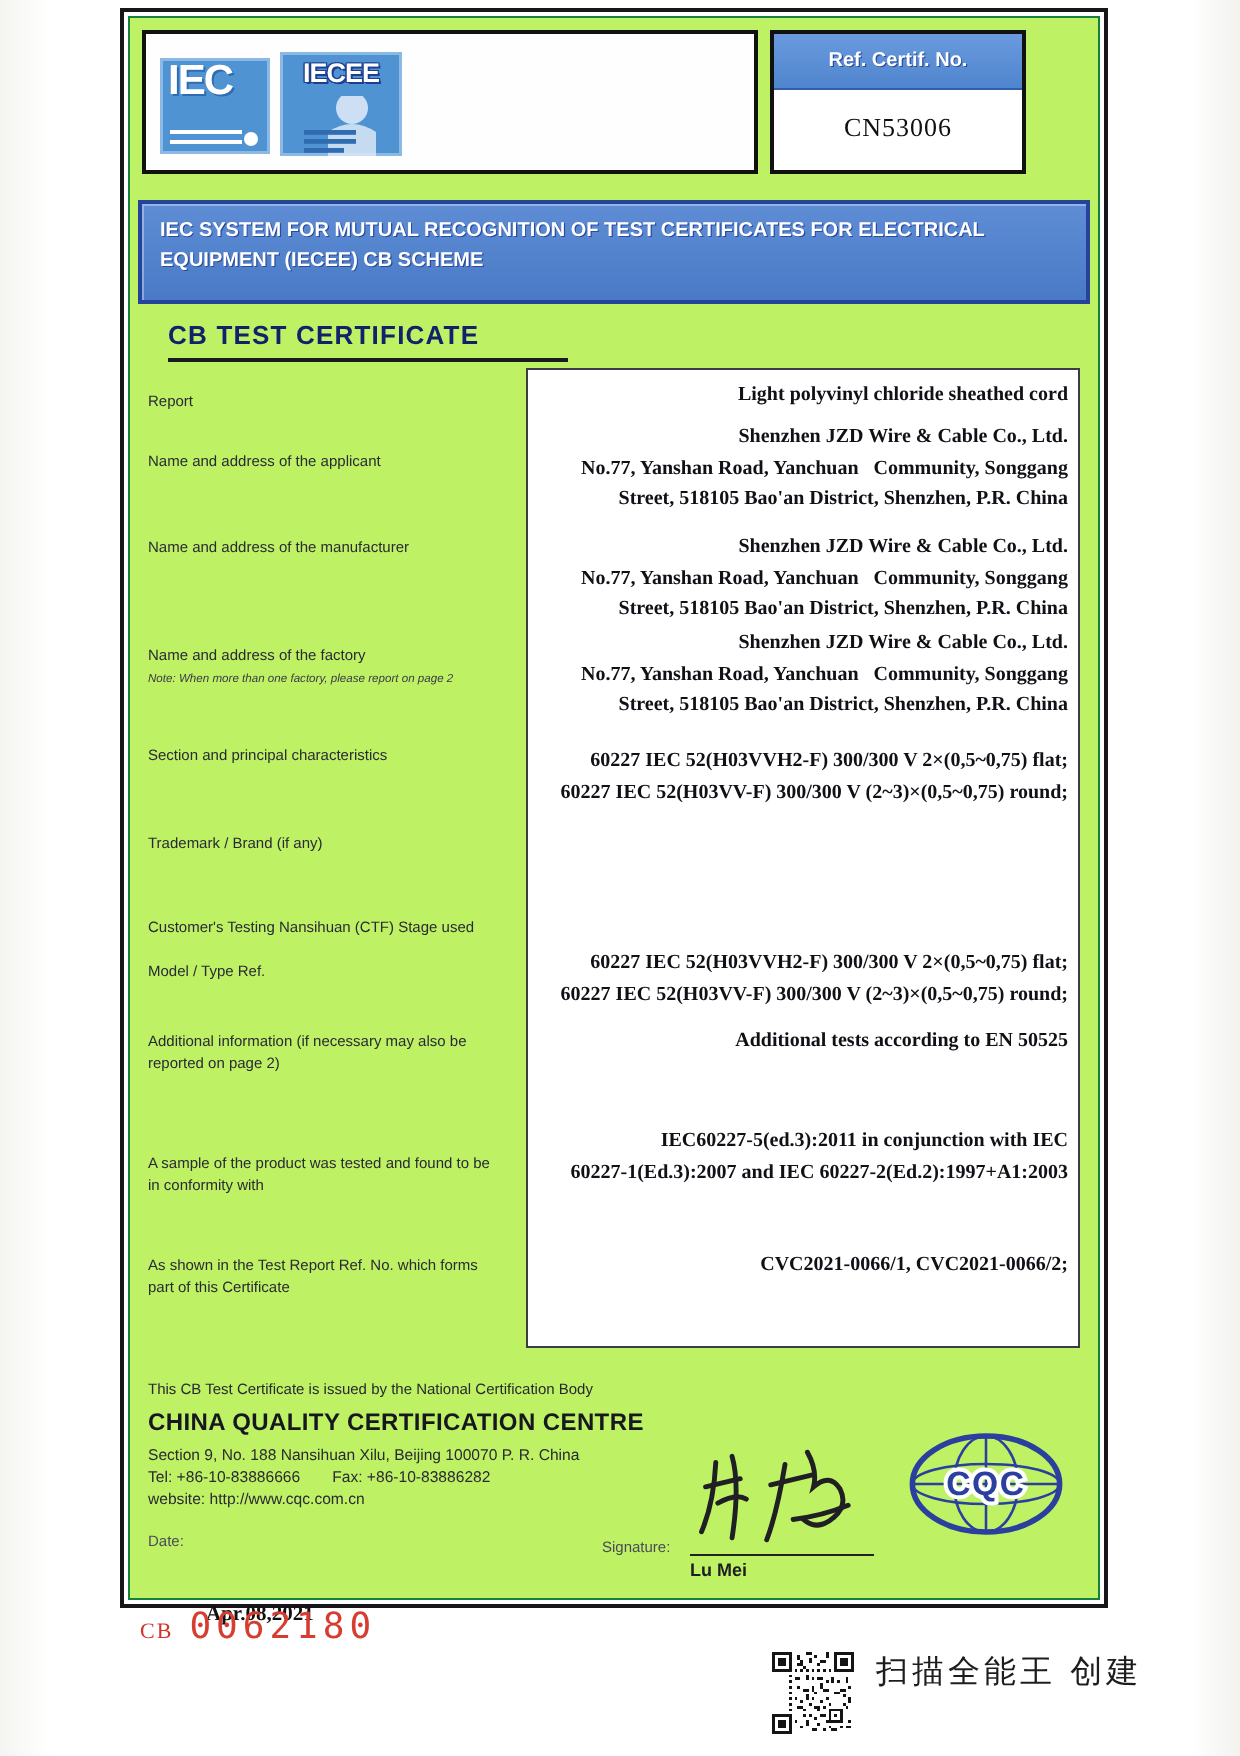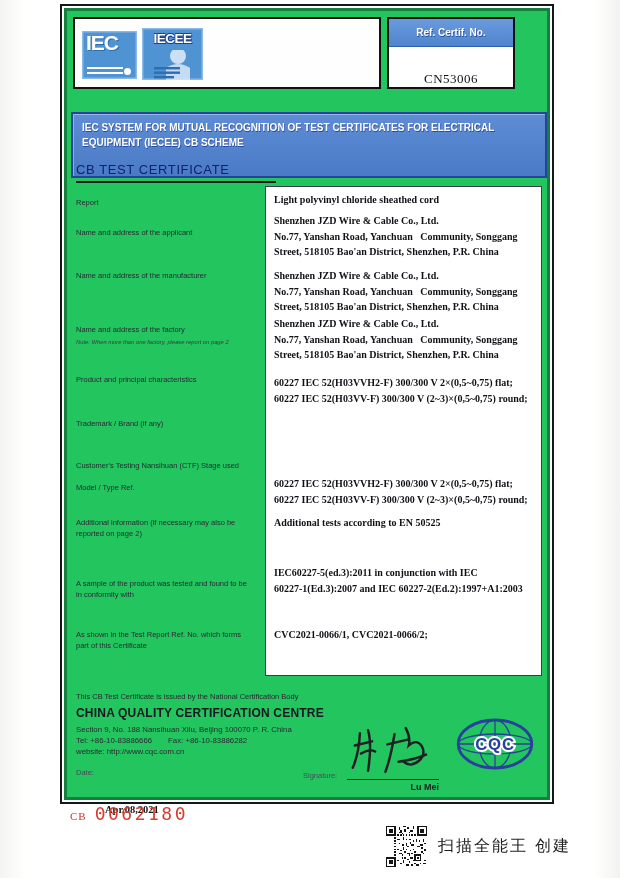--- a/index.html
+++ b/index.html
@@ -5,75 +5,75 @@
   html,body { margin:0; padding:0; }
   body {
     width:620px; height:878px; position:relative;
     background:linear-gradient(90deg,#f4f4f1 0,#ffffff 4%,#ffffff 96%,#f2f2ef 100%);
     font-family:"Liberation Sans", sans-serif;
     color:#1a1a1f;
     overflow:hidden;
   }
   .cert {
     position:absolute; left:64px; top:8px; width:486px; height:792px;
-    background:#22c55e;
-    border:3px solid #15803d;
+    background:#bef264;
+    border:1px solid #15803d;
     outline:2px solid #15151a; outline-offset:2px;
     box-sizing:border-box;
   }
   
   .logos-box { position:absolute; left:6px; top:6px; width:308px; height:72px; border:2px solid #111; background:#fefefe; box-sizing:border-box; }
   .iec-box { position:absolute; left:7px; top:12px; width:55px; height:48px; background:#4f93d2; box-shadow:inset 0 0 0 1.5px #8ab9e6; }
   .iec-text { font-weight:bold; font-size:21px; color:#fff; margin:0 0 0 4px; letter-spacing:-1px; text-shadow:1px 1px 0 #2f6cb0; line-height:1.1; }
   .iec-bar  { position:absolute; left:5px; bottom:10px; width:36px; height:2.5px; background:#fff; }
   .iec-bar2 { position:absolute; left:5px; bottom:5px;  width:36px; height:2.5px; background:#fff; }
   .iec-dot  { position:absolute; right:6px; bottom:4px; width:7px; height:7px; background:#fff; border-radius:50%; }
   .iecee-box { position:absolute; left:67px; top:9px; width:61px; height:52px; background:#4f93d2; box-shadow:inset 0 0 0 1.5px #8ab9e6; }
   .iecee-text { font-weight:bold; font-size:13.5px; color:#fff; text-align:center; margin-top:3px; letter-spacing:-0.5px;
     text-shadow:1px 1px 0 #1e3f8f, -0.6px -0.6px 0 #1e3f8f, 0.6px -0.6px 0 #1e3f8f, -0.6px 0.6px 0 #1e3f8f; }
   .iecee-fig { position:absolute; left:0; bottom:0; width:61px; height:30px; }
   .ref-box { position:absolute; left:320px; top:6px; width:128px; height:72px; border:2px solid #111; background:#fff; box-sizing:border-box; }
   .ref-bar { height:27px; background:linear-gradient(180deg,#6a9ade,#4f85cd); border-bottom:1px solid #2f5fae;
     display:flex; align-items:center; justify-content:center; color:#fff; font-weight:bold; font-size:10px; text-shadow:0.6px 0.6px 0 #2a4a9a; }
-  .ref-no { text-align:center; margin-top:24px; font-family:"Liberation Serif", serif; font-size:13px; color:#101014; letter-spacing:0.5px; }
-  
-  .banner { position:absolute; left:4px; top:101px; width:476px; height:66px; box-sizing:border-box;
+  .ref-no { text-align:center; margin-top:11px; font-family:"Liberation Serif", serif; font-size:13px; color:#101014; letter-spacing:0.5px; }
+  
+  .banner { position:absolute; left:4px; top:91px; width:476px; height:52px; box-sizing:border-box;
     background:linear-gradient(180deg,#5e8dd5,#4a7ac6); border:2px solid #24449c;
     box-shadow:inset 1px 1px 0 rgba(255,255,255,.35);
     color:#fff; font-weight:bold; font-size:10px; line-height:1.5; padding:6px 9px;
     text-shadow:0.6px 0.6px 0 #2a4a9c; }
   
-  .title { position:absolute; left:9px; top:151px; font-size:13px; font-weight:normal; color:#14206b;
+  .title { position:absolute; left:19px; top:151px; font-size:13px; font-weight:bold; color:#14206b;
     letter-spacing:0.6px; padding-bottom:4px; border-bottom:2px solid #1a1a22; width:200px; }
   
   .lbl { position:absolute; left:9px; width:178px; font-size:7.5px; color:#2a2a34; line-height:1.4; }
   .note { position:absolute; left:9px; width:185px; font-size:5.8px; font-style:italic; color:#3a3a46; }
   
   .value-box { position:absolute; left:198px; top:175px; width:277px; height:490px; border:1.5px solid #3c3c48; background:#ffffff; box-sizing:border-box; }
   .val { position:absolute; left:8px; right:5px; font-family:"Liberation Serif", serif; font-weight:bold;
-    font-size:10px; color:#101016; line-height:1.55; white-space:pre-wrap; }
+    font-size:10px; color:#101016; line-height:1.55; white-space:pre-wrap;text-align:right; }
   
   .issued { position:absolute; left:9px; top:681px; font-size:7.5px; color:#28282f; }
   .centre { position:absolute; left:9px; top:695px; font-size:12px; font-weight:bold; color:#17171f; letter-spacing:0.2px; }
   .addr    { position:absolute; left:9px; top:714px; font-size:7.8px; color:#2a2a32; }
   .telfax  { position:absolute; left:9px; top:725px; font-size:7.8px; color:#2a2a32; }
   .telfax .fax { margin-left:16px; }
   .website { position:absolute; left:9px; top:736px; font-size:7.8px; color:#2a2a32; }
   .date-label { position:absolute; left:9px; top:757px; font-size:7.5px; color:#4a4a58; }
   .date-value { position:absolute; left:38px; top:753px; font-family:"Liberation Serif", serif; font-weight:bold; font-size:10.5px; color:#111;margin-top:40px; }
   .sig-label { position:absolute; left:236px; top:760px; font-size:7.5px; color:#4a4a58; }
   .sig-script { position:absolute; left:276px; top:710px; width:102px; height:56px; }
   .sig-line { position:absolute; left:280px; top:768px; width:92px; border-top:1.5px solid #222; }
-  .sig-name { position:absolute; left:280px; top:771px; width:92px; text-align:right; font-size:9px; font-weight:bold; color:#1d1d24; }
+  .sig-name { position:absolute; left:280px; top:771px; width:92px; text-align:left; font-size:9px; font-weight:bold; color:#1d1d24; }
   .cqc-logo { position:absolute; left:388px; top:705px; width:80px; height:56px; }
   
   .cb-line { position:absolute; left:70px; top:803px; color:#cf352b; white-space:nowrap; }
   .cb-prefix { font-family:"Liberation Serif", serif; font-size:11px; margin-right:8px; letter-spacing:1px; }
   .cb-digits { font-family:"DejaVu Sans Mono", monospace; font-size:18px; letter-spacing:2.5px; color:#d63c2f;margin-top:40px; }
-  .scan-row { position:absolute; left:386px; top:826px; display:flex; align-items:center; gap:11px; }
+  .scan-row { position:absolute; left:386px; top:826px; display:flex; align-items:flex-start; gap:11px; }
   .qr { width:41px; height:41px; }
   .scan-caption { font-size:16px; color:#1d1d1d; letter-spacing:2px; font-family:"DejaVu Sans", sans-serif; }
 </style>
 </head>
 <body>
 
 <div class="cert">
 
   <div class="logos-box">
     <div class="iec-box">
@@ -101,21 +101,21 @@
 
   <div class="banner">IEC SYSTEM FOR MUTUAL RECOGNITION OF TEST CERTIFICATES FOR ELECTRICAL EQUIPMENT (IECEE) CB SCHEME</div>
 
   <div class="title">CB TEST CERTIFICATE</div>
 
   <div class="lbl" style="top:187px">Report</div>
   <div class="lbl" style="top:217px">Name and address of the applicant</div>
   <div class="lbl" style="top:260px">Name and address of the manufacturer</div>
   <div class="lbl" style="top:314px">Name and address of the factory</div>
   <div class="note" style="top:328px">Note: When more than one factory, please report on page 2</div>
-  <div class="lbl" style="top:364px">Product and principal characteristics</div>
+  <div class="lbl" style="top:364px">Section and principal characteristics</div>
   <div class="lbl" style="top:408px">Trademark / Brand (if any)</div>
   <div class="lbl" style="top:450px">Customer's Testing Nansihuan (CTF) Stage used</div>
   <div class="lbl" style="top:472px">Model / Type Ref.</div>
   <div class="lbl" style="top:507px">Additional information (if necessary may also be reported on page 2)</div>
   <div class="lbl" style="top:568px">A sample of the product was tested and found to be in conformity with</div>
   <div class="lbl" style="top:619px">As shown in the Test Report Ref. No. which forms part of this Certificate</div>
 
   <div class="value-box">
     <div class="val" style="top:5px">Light polyvinyl chloride sheathed cord</div>
     <div class="val" style="top:26px">Shenzhen JZD Wire &amp; Cable Co., Ltd.

